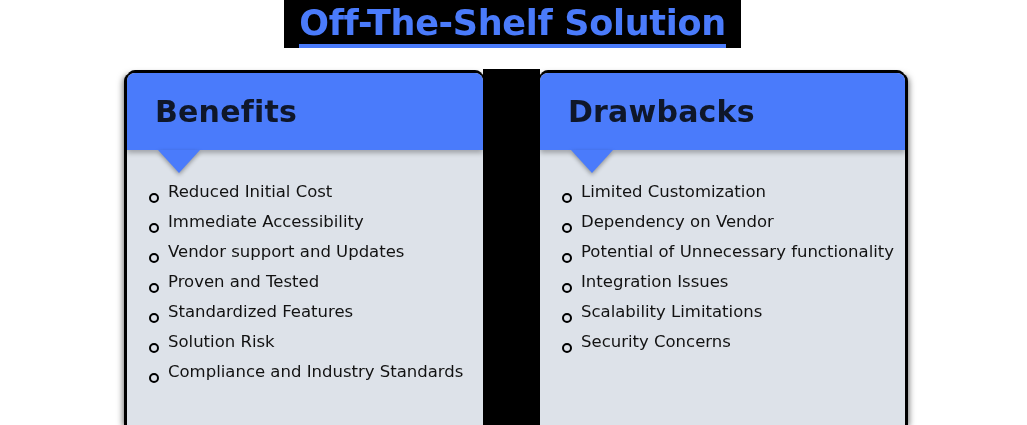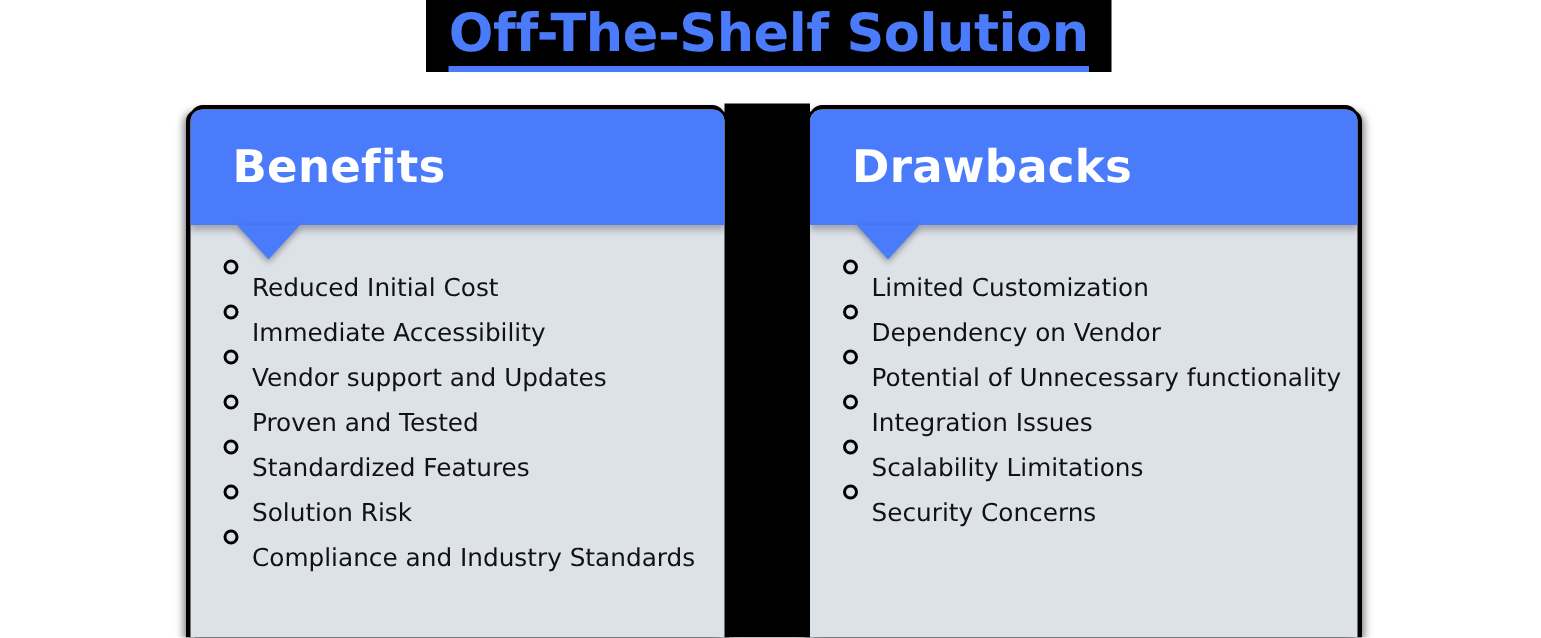--- a/index.html
+++ b/index.html
@@ -59,21 +59,21 @@
   .card-header {
     position: relative;
     height: 77px;
     background: #4a7bfb;
     border-radius: 6px 6px 0 0;
     display: flex;
     align-items: center;
     box-shadow: 0 3px 5px rgba(0,0,0,0.28);
   }
   .card-header-title {
-    color: #ffffff;
+    color: #0f172a;
     font-size: 30px;
     font-weight: bold;
     margin-left: 28px;
     letter-spacing: 0.2px;
     font-family: "DejaVu Sans", sans-serif;
   }
   .header-pointer {
     position: absolute;
     top: 100%;
     left: 31px;
@@ -86,21 +86,21 @@
   }
 
   
   .card-list {
     list-style: none;
     margin: 0;
     padding: 27px 10px 0 22px;
   }
   .card-list li {
     display: flex;
-    align-items: flex-start;
+    align-items: flex-end;
     color: #121212;
     font-size: 16.5px;
     line-height: 30px;
     white-space: nowrap;
     font-family: "DejaVu Sans", sans-serif;
   }
   .bullet-ring {
     flex: 0 0 auto;
     width: 6px;
     height: 6px;

